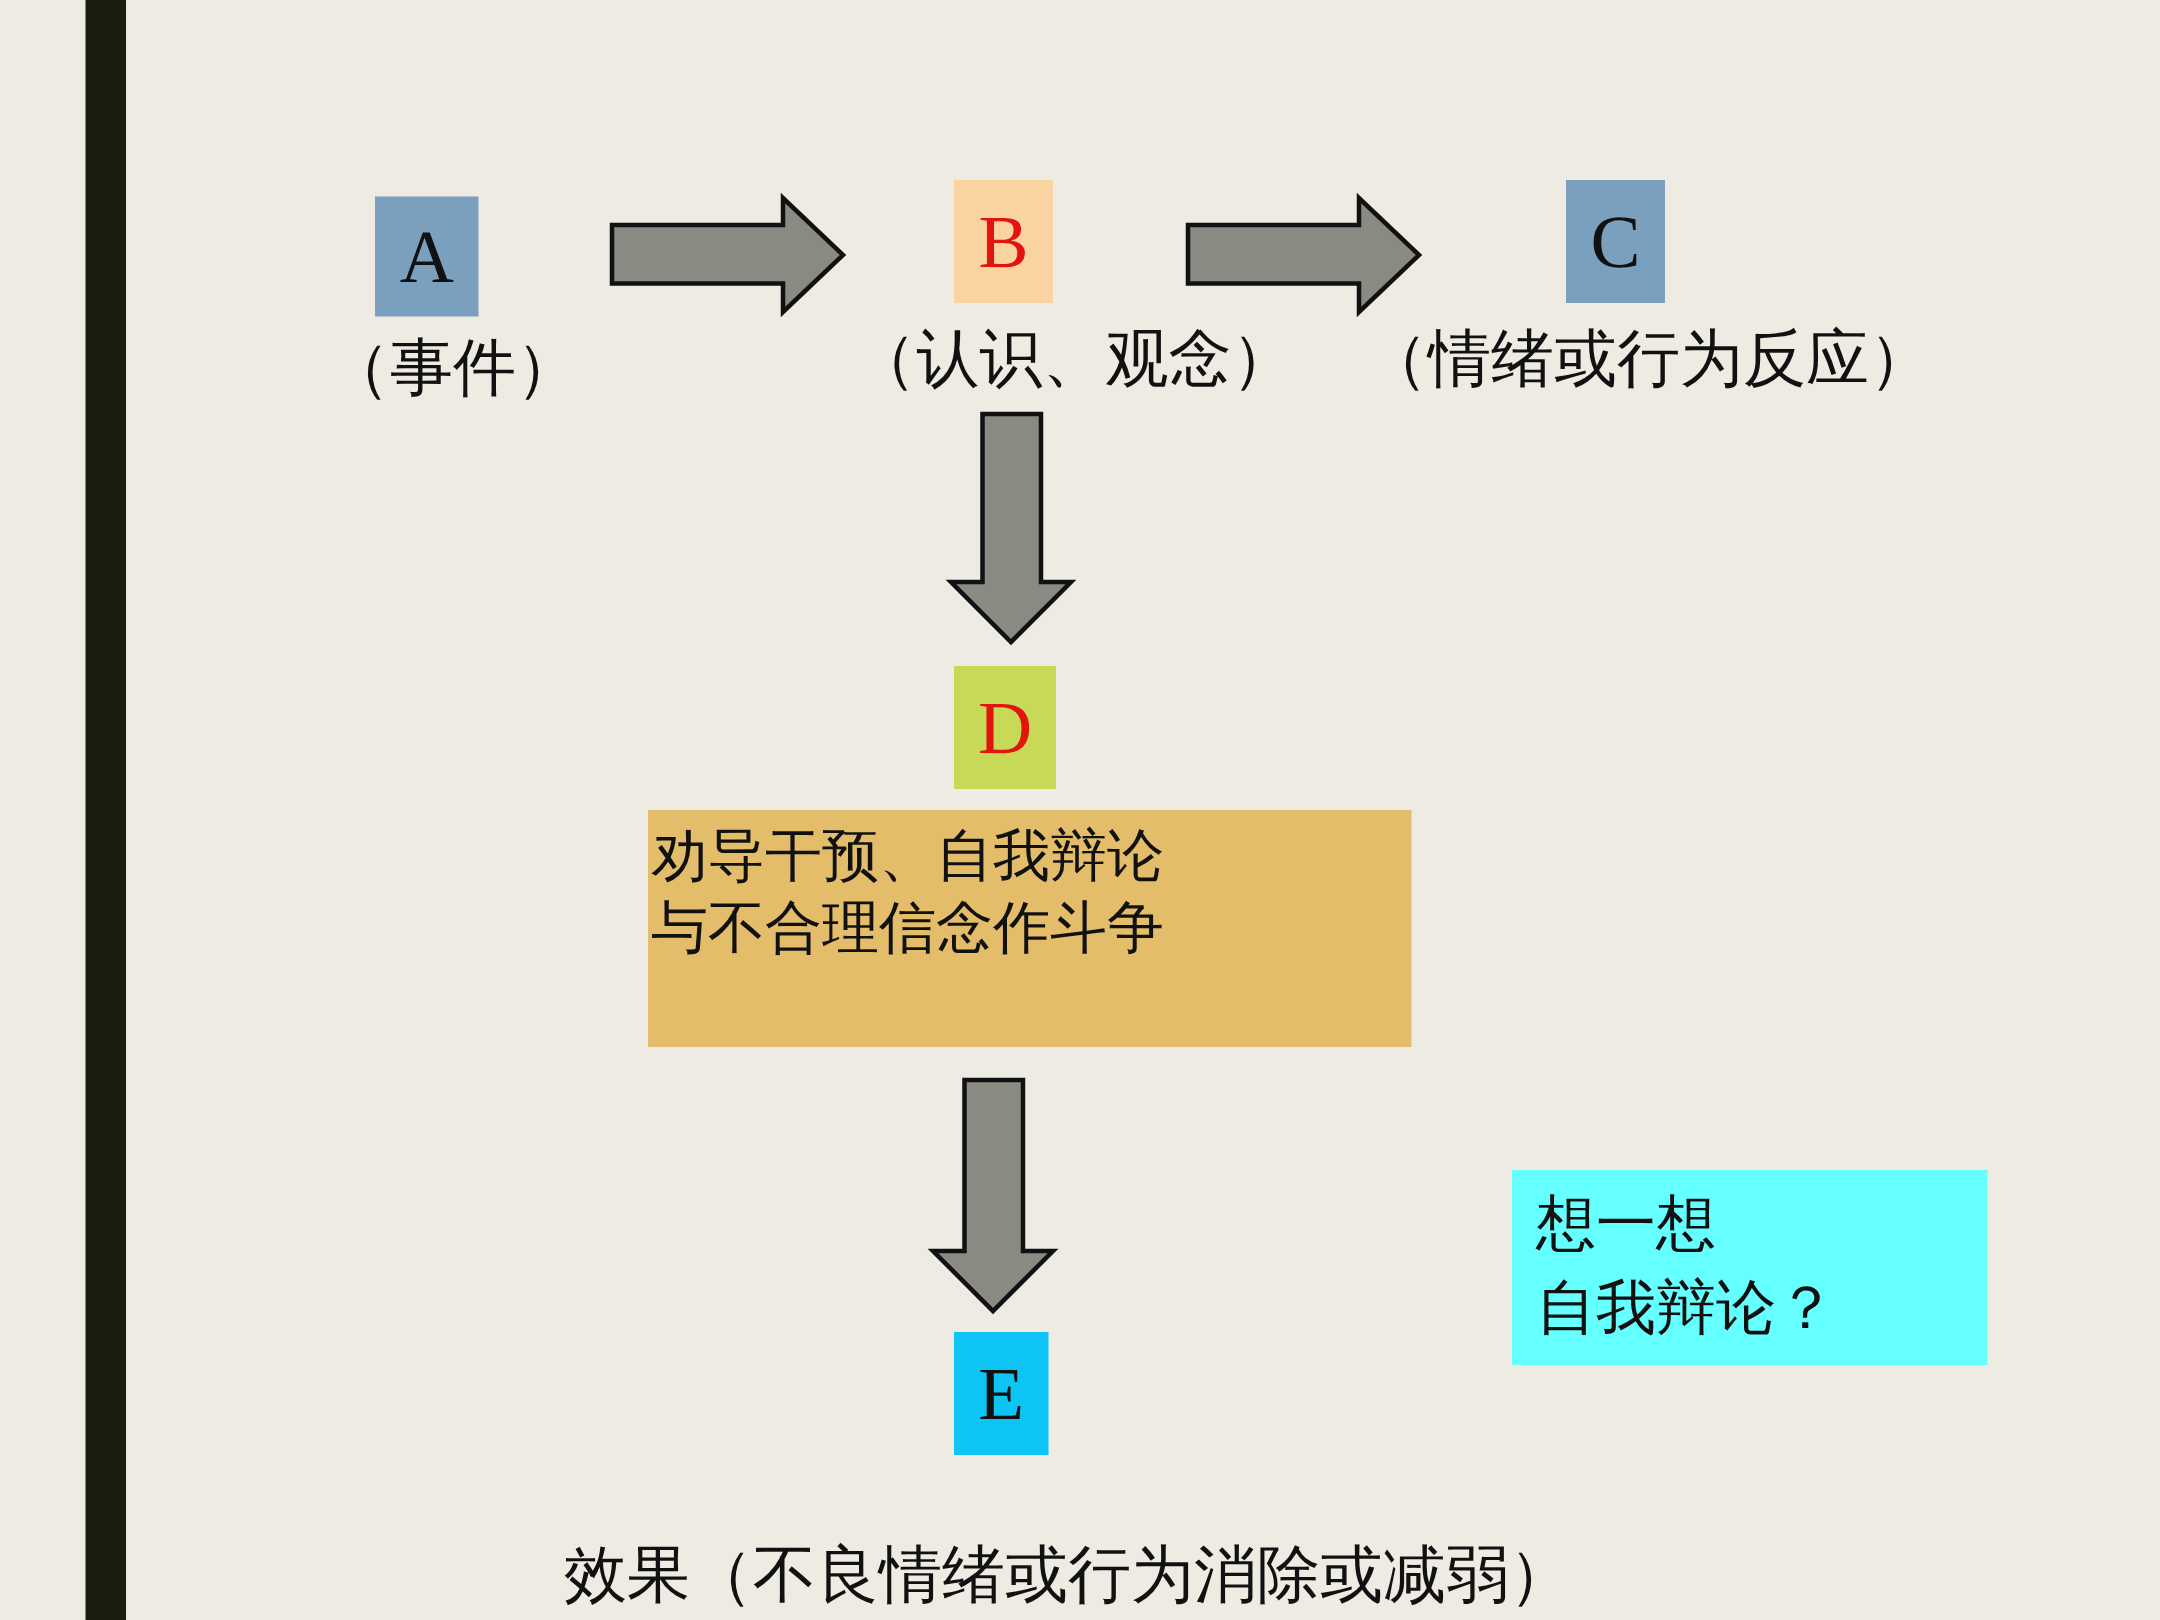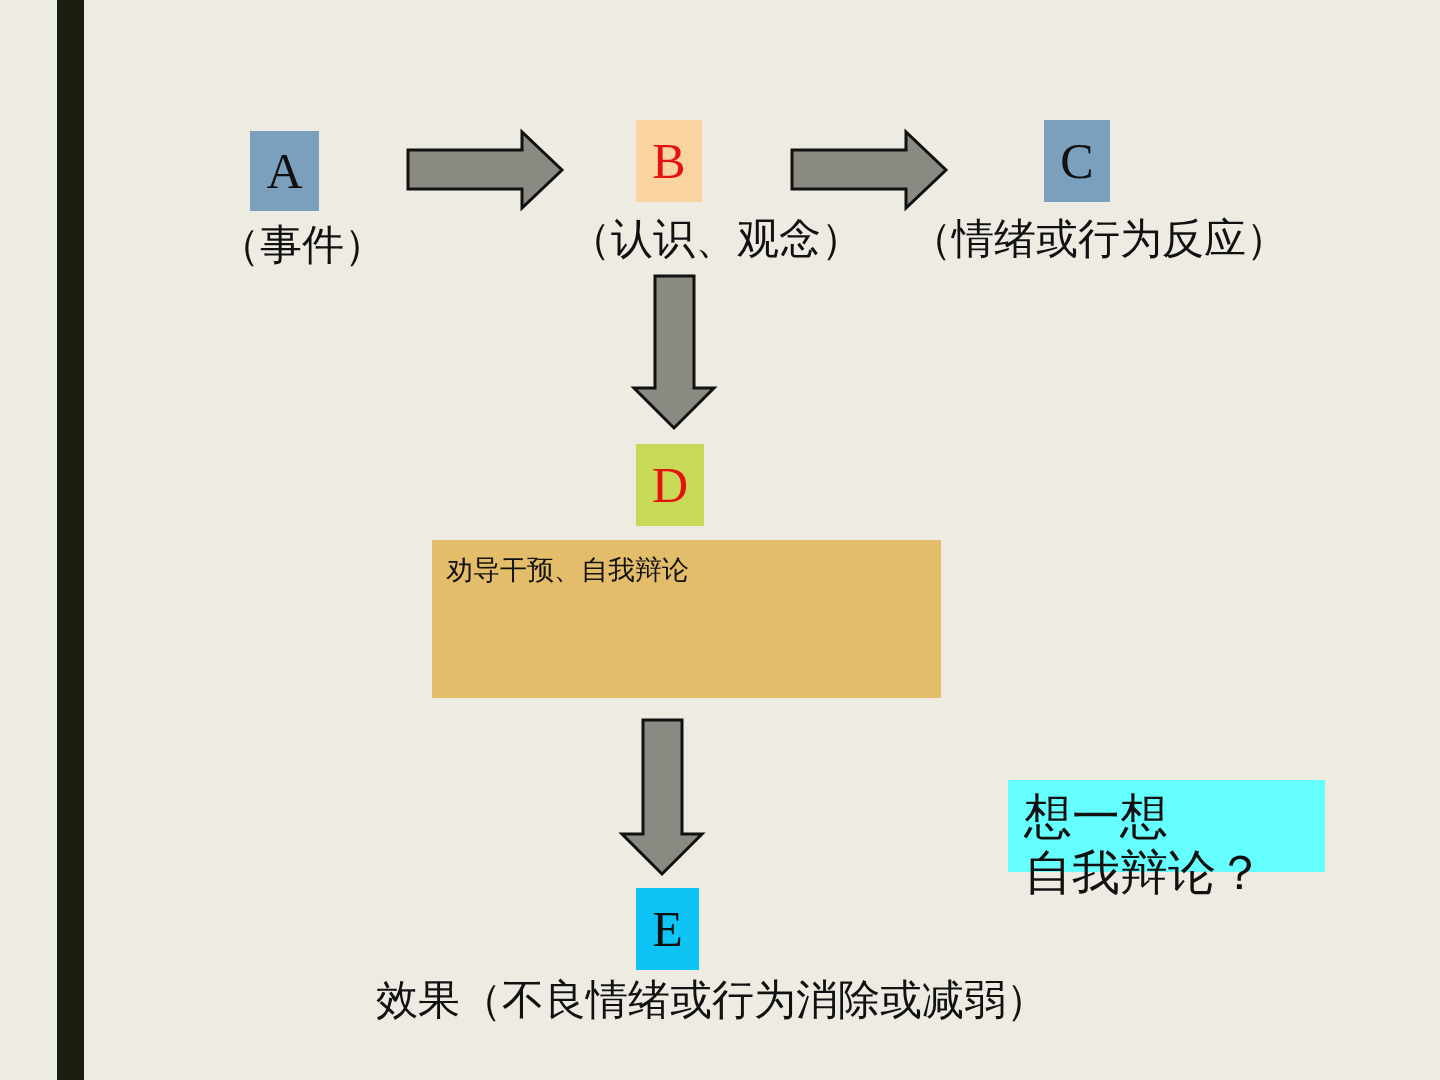--- a/index.html
+++ b/index.html
@@ -8,21 +8,21 @@
     background:#eeebe3;
     font-family: "DejaVu Serif", "Liberation Serif", serif;
     color:#111;
   }
   .sidebar-bar { position:absolute; left:57px; top:0; width:27px; height:1080px; background:#1b1d10; }
   .box { position:absolute; display:flex; align-items:center; justify-content:center;
          font-family:"Liberation Serif", serif; font-size:50px; line-height:1; }
   .label { position:absolute; font-size:42px; white-space:nowrap; line-height:1.2; }
   svg.arrow { position:absolute; overflow:visible; }
   svg.arrow polygon { fill:#8a8a82; stroke:#111; stroke-width:3; stroke-linejoin:miter; }
-  .text-panel { position:absolute; font-size:27px; line-height:48px; padding:8px 14px; box-sizing:border-box; }
+  .text-panel { position:absolute; font-size:38px; line-height:48px; padding:8px 2px; box-sizing:border-box; }
 </style>
 </head>
 <body>
 
 <div class="sidebar-bar"></div>
 
 <div class="box" id="box-A" style="left: 250px; top: 131px; width: 69px; height: 80px; background: rgb(122, 160, 189); color: rgb(17, 17, 17);">
   <span>A</span>
 </div>
 <div class="label" style="left:218px; top:220px;">（事件）</div>
@@ -48,28 +48,29 @@
 <svg class="arrow" style="left:633px; top:274px;" width="84" height="158">
   <polygon points="22,2 61,2 61,114 81,114 41,154 1,114 22,114"></polygon>
 </svg>
 
 <div class="box" id="box-D" style="left: 636px; top: 444px; width: 68px; height: 82px; background: rgb(200, 217, 88); color: rgb(227, 19, 15);">
   <span>D</span>
 </div>
 
 <div class="text-panel" id="d-panel" style="left: 432px; top: 540px; width: 509px; height: 158px; padding-top: 6px; background: rgb(227, 189, 106);">
   <div>劝导干预、自我辩论</div>
+  <div>与不合理信念作斗争</div>
 </div>
 
 <svg class="arrow" style="left:621px; top:718px;" width="84" height="158">
   <polygon points="22,2 61,2 61,116 81,116 41,156 1,116 22,116"></polygon>
 </svg>
 
 <div class="box" id="box-E" style="left: 636px; top: 888px; width: 63px; height: 82px; background: rgb(14, 196, 245); color: rgb(17, 17, 17);">
   <span>E</span>
 </div>
 
-<div class="label" style="left:376px; top:975px;">效果（不良情绪或行为消除或减弱）</div>
+<div class="label" style="left:376px; top:1025px;">效果（不良情绪或行为消除或减弱）</div>
 
-<div class="text-panel" id="think-panel" style="left: 1008px; top: 780px; width: 317px; height: 92px; font-size: 48px; line-height: 56px; padding: 8px 16px; background: rgb(102, 255, 255);">
+<div class="text-panel" id="think-panel" style="left: 1008px; top: 780px; width: 317px; height: 130px; font-size: 40px; line-height: 56px; padding: 8px 16px; background: rgb(102, 255, 255);">
   <div>想一想</div>
   <div>自我辩论？</div>
 </div>
 
 </body></html>

